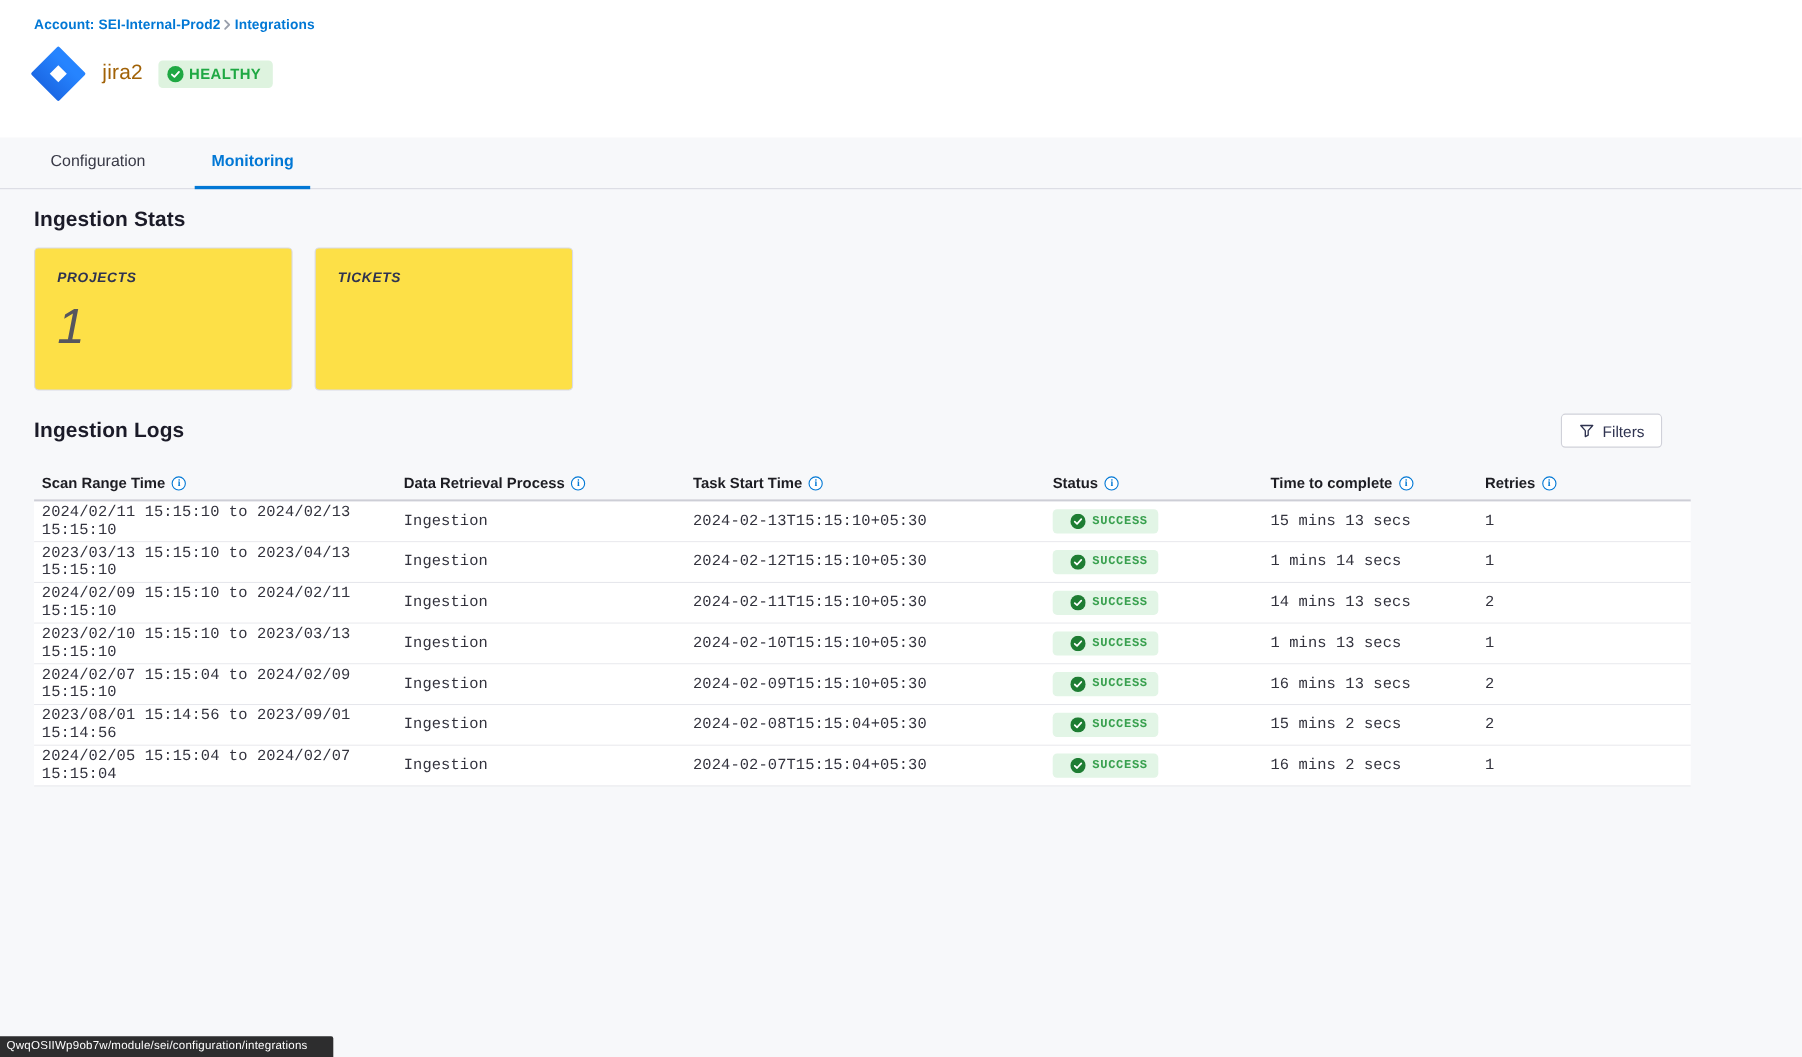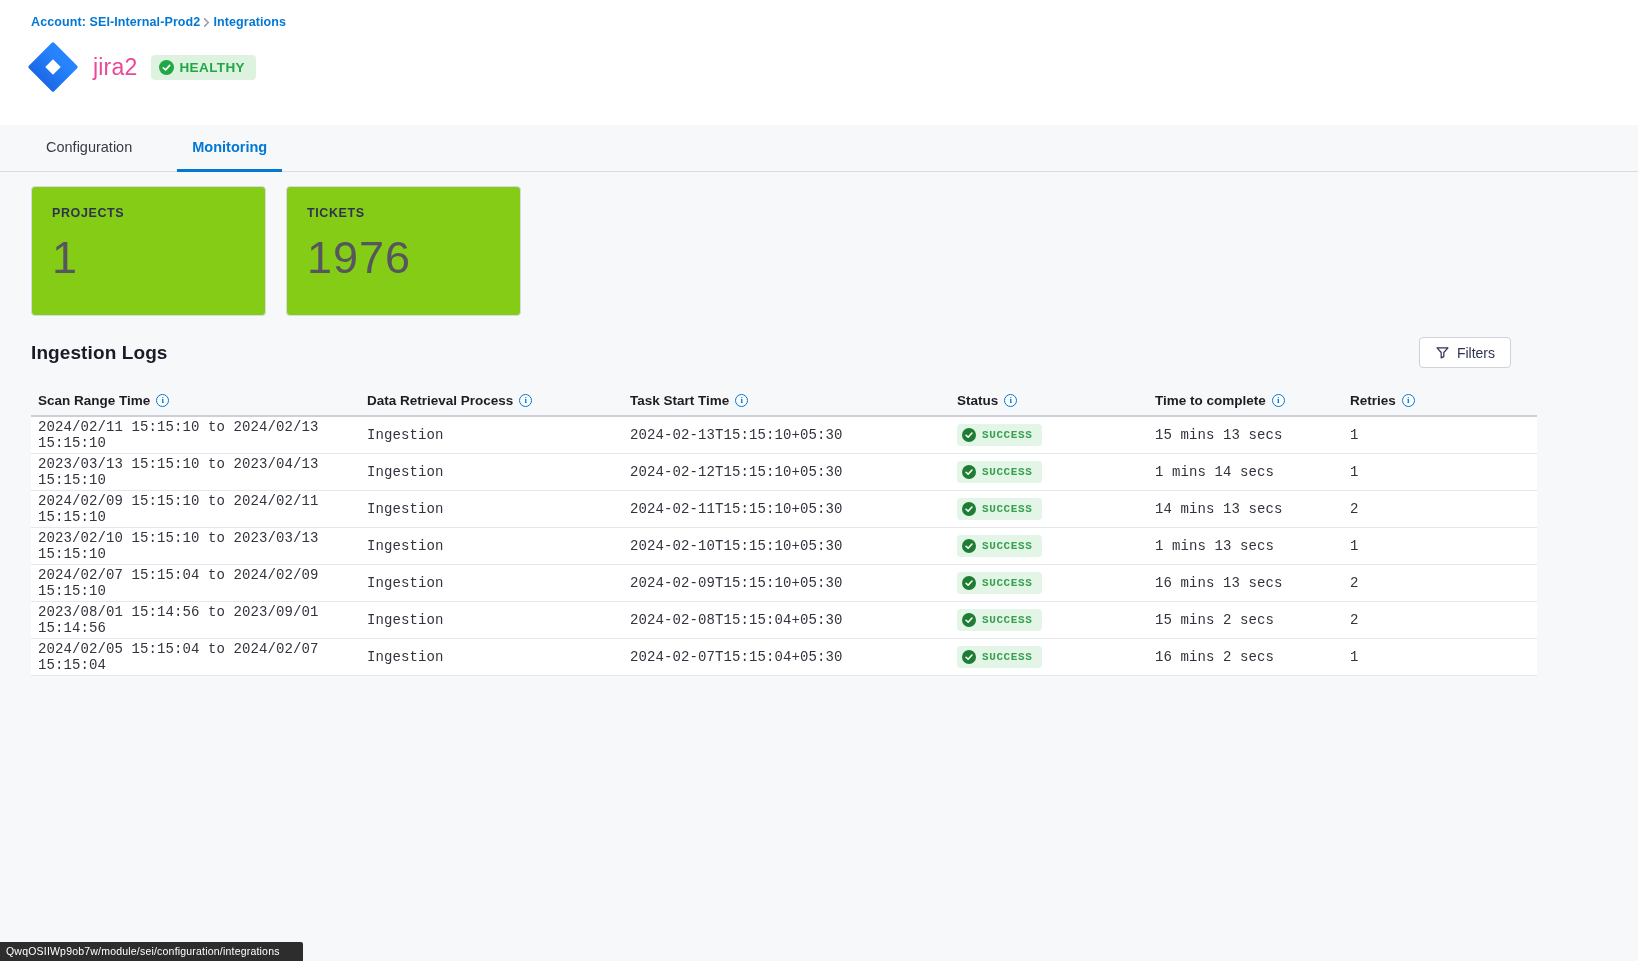--- a/index.html
+++ b/index.html
@@ -11,43 +11,43 @@
   
   .top-header { background:#fff; height:125px; padding:14px 0 0 31px; }
   .breadcrumb { display:flex; align-items:center; gap:1px; height:16px;text-align:center; }
   .crumb {
     color:var(--accent-blue,#0278d5); font-size:12.5px; font-weight:600;
     text-decoration:none; cursor:pointer; letter-spacing:.1px;
   }
   .crumb-chevron { display:inline-flex; margin-top:1px; }
   .title-row { display:flex; align-items:center; margin-top:9px; margin-left:-6px; }
   .jira-logo { display:inline-flex; width:56px; height:56px; align-items:center; justify-content:center; }
-  .page-title { font-size:23px; font-weight:500; color:#ec4899; margin-left:12px; letter-spacing:.2px; }
+  .page-title { font-size:19px; font-weight:500; color:#a16207; margin-left:12px; letter-spacing:.2px; }
   .healthy-badge {
     display:inline-flex; align-items:center; gap:5px; margin-left:14px;
     background:var(--healthy-bg,#def3df); border-radius:4px; padding:5px 11px 5px 8px;
   }
   .healthy-badge .badge-text {
     color:var(--healthy-text,#1fa843); font-size:13.5px; font-weight:700; letter-spacing:.4px;
   }
   
   .page-body { background:#f7f8fa; height:836px; }
   .tabbar { display:flex; padding-left:31px; height:47px; border-bottom:1px solid #dadbe3; gap:30px; }
   .tab {
     font-size:14.5px; font-weight:500; color:#383946; padding:0 15px;
     display:flex; align-items:center; cursor:pointer; border-bottom:3px solid transparent; margin-bottom:-1px;
   }
   .tab.active { color:var(--accent-blue,#0278d5); font-weight:600; border-bottom-color:var(--accent-blue,#0278d5); }
   .section { padding:0 101px 0 31px; }
   .section-heading { font-size:19px; font-weight:700; color:#1b1b28; letter-spacing:.1px; }
   .stats-heading { padding-top:17px; }
   .cards { display:flex; gap:20px; margin-top:14px; }
   .stat-card {
-    width:235px; height:130px; background:#84cc16; border:1px solid #d9dae5;
-    border-radius:4px; padding:19px 20px;
+    width:235px; height:130px; background:#fde047; border:1px solid #d9dae5;
+    border-radius:4px; padding:19px 20px;font-style:italic;
   }
   .stat-label { font-size:12.5px; font-weight:600; color:#2f3350; letter-spacing:.6px; }
   .stat-value { font-size:45px; font-weight:400; color:#56565e; margin-top:12px; letter-spacing:1px; }
   .logs-header { display:flex; justify-content:space-between; align-items:center; margin-top:21px; }
   .filters-btn {
     display:inline-flex; align-items:center; gap:7px; height:31px; padding:0 15px;
     background:#fff; border:1px solid #d0d1d9; border-radius:4px; cursor:pointer;
     font-family:inherit; font-size:14px; font-weight:500; color:#2f3350; margin-right:26px;margin-left:12px;
   }
   .filters-btn svg { color:#2f3350; }
@@ -63,21 +63,21 @@
     flex:none; background:#fff;
   }
   .info-icon::after {
     content:"i"; font-family:"Liberation Serif","DejaVu Serif",serif;
     font-size:9px; font-weight:700; color:var(--accent-blue,#0278d5); line-height:1;
   }
   .tr { background:#fff; height:37px; align-items:center; border-bottom:1px solid #e6e7ec; cursor:pointer;font-family:Liberation Mono, monospace; }
   .td { font-size:14px; color:#33333e; letter-spacing:.1px; }
   .success-badge {
     display:inline-flex; align-items:center; gap:6px;
-    background:var(--success-bg,#e2f5e6); border-radius:4px; padding:4px 10px 4px 5px;
+    background:var(--success-bg,#e2f5e6); border-radius:4px; padding:4px 10px 4px 16px;
   }
   .success-badge .badge-text {
     color:var(--success-text,#38a04e); font-size:11px; font-weight:700; letter-spacing:.6px;
   }
   
   .statusbar {
     position:absolute; left:0; bottom:0; background:#2d2d2e; color:#fff;
     font-size:10.5px; padding:3px 23px 4px 6px; letter-spacing:.2px; border-top-right-radius:2px;
   }
 </style>
@@ -120,28 +120,28 @@
   </header>
 
   <div class="page-body">
 
     <div class="tabbar">
       <div class="tab">Configuration</div>
       <div class="tab active">Monitoring</div>
     </div>
 
     <section class="section">
+      <h2 class="section-heading stats-heading">Ingestion Stats</h2>
       <div class="cards">
         <div class="stat-card">
           <div class="stat-label">PROJECTS</div>
           <div class="stat-value">1</div>
         </div>
         <div class="stat-card">
           <div class="stat-label">TICKETS</div>
-          <div class="stat-value">1976</div>
         </div>
       </div>
     </section>
 
     <section class="section">
       <div class="logs-header">
         <h2 class="section-heading">Ingestion Logs</h2>
         <button class="filters-btn">
           <svg viewBox="0 0 16 16" width="15" height="15" fill="none" stroke="currentColor" stroke-width="1.3">
             <path d="M2.2 3h11.6l-4.4 5v4.4l-2.8 1.3V8L2.2 3z" stroke-linejoin="round"></path>

